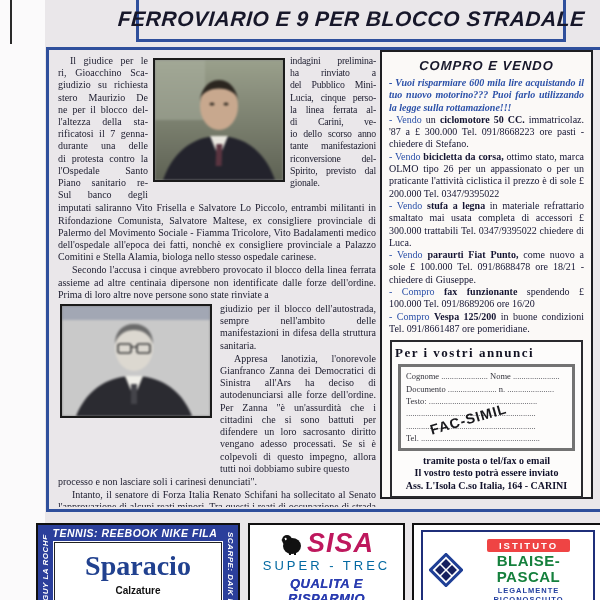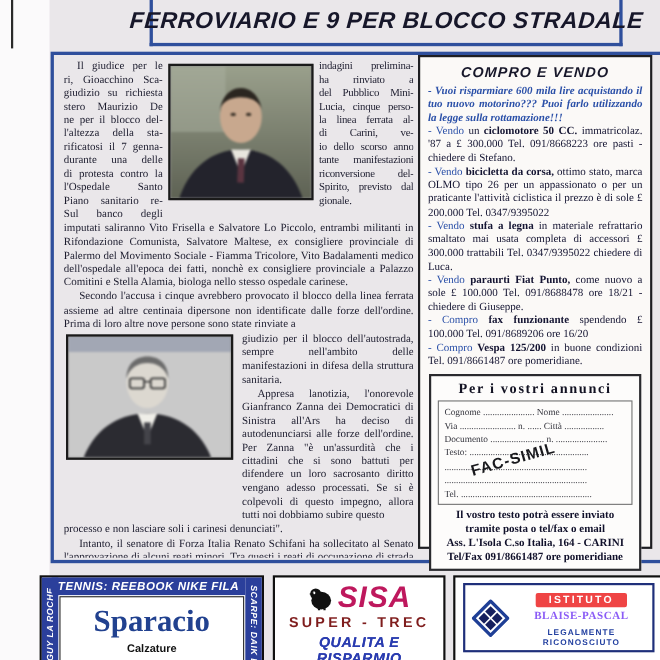--- a/index.html
+++ b/index.html
@@ -43,22 +43,22 @@
   .cv-title { font-family:"Liberation Sans", sans-serif; font-weight:bold; font-style:italic;
               font-size:13px; letter-spacing:1px; text-align:center; color:#17172a; margin:2px 0 4px 0;
               transform:skewX(-3deg); }
   .cv-intro { color:#2b50a8; font-weight:bold; font-style:italic; font-size:10px;
               line-height:12.3px; text-align:justify; }
   .cv-item { font-size:10px; line-height:12.3px; text-align:justify; color:#141432; }
   .cv-item .verb { color:#2b50a8; }
   .cv-item .b { font-weight:bold; }
 
   .form-box { border:2px solid #2a2a2e; margin:5px 1px 0 1px; padding:3px 3px 4px 3px; background:#fdfcfb; }
-  .form-title { font-weight:bold; font-size:13px; letter-spacing:1.5px; text-align:center; color:#121222; }
-  .form-inner { border:1px solid #737373; margin:3px 3px 4px 3px; padding:3px 5px; position:relative;
+  .form-title { font-weight:bold; font-size:13px; letter-spacing:1.5px; color:#121222; }
+  .form-inner { border:3px solid #737373; margin:3px 3px 4px 3px; padding:3px 5px; position:relative;
                 font-size:8.5px; line-height:12.4px; color:#33333c; }
   .form-inner div { white-space:nowrap; overflow:hidden; }
   .watermark { position:absolute; left:28px; top:46px; transform:rotate(-16deg);
                font-family:"Liberation Sans", sans-serif; font-weight:bold; font-size:14px;
                letter-spacing:1px; color:#18181c; }
   .form-footer { text-align:center; font-weight:bold; font-size:10px; line-height:12.6px; color:#10102a; }
 
   
   .ad { position:absolute; top:523px; background:#fff; border:2px solid #101010; }
   .ad1 { left:36px; width:204px; height:90px; }
@@ -77,34 +77,34 @@
   .sparacio { font-family:"Liberation Serif", serif; font-weight:bold; font-size:28px;
               color:#21418f; line-height:30px; margin-top:8px; }
   .spa-sub { display:flex; align-items:center; gap:5px; font-family:"Liberation Sans", sans-serif;
              font-weight:bold; font-size:10px; color:#111; margin-top:4px;flex-direction:column; }
   .dashline { width:34px; height:2px; background:#111; }
 
   .ad2 { left:248px; width:157px; height:90px; text-align:center; overflow:hidden; }
   .sisa-row { display:flex; align-items:center; justify-content:center; gap:4px; margin-top:5px; }
   .sisa-name { font-family:"Liberation Sans", sans-serif; font-weight:bold; font-style:italic;
                font-size:27px; letter-spacing:1px; color:#be185d; line-height:27px; }
-  .sisa-l2 { color:#7f1d1d; font-family:"Liberation Sans", sans-serif; font-weight:bold;
+  .sisa-l2 { color:#0369a1; font-family:"Liberation Sans", sans-serif; font-weight:normal;
              font-size:13px; letter-spacing:3px; margin-top:1px; }
   .sisa-l3 { color:#2a3cb0; font-family:"Liberation Sans", sans-serif; font-weight:bold;
              font-style:italic; font-size:13px; letter-spacing:.5px; margin-top:3px;
              text-shadow:0 0 0 #2a3cb0; }
 
   .ad3 { left:412px; width:192px; height:90px; padding:5px 7px; }
   .pascal-logo-box { border:2px solid #1f2f7a; display:flex; align-items:center; gap:7px;
                      padding:3px 6px; background:#fff; }
   .pascal-right { flex:1; text-align:center; }
   .ist-bar { display:inline-block; background:#ef4444; color:#fff; font-family:"Liberation Sans", sans-serif;
              font-weight:bold; font-size:9.5px; letter-spacing:2px; padding:1px 12px; border-radius:2px; }
-  .pascal-name { font-family:Liberation Serif, serif; font-weight:bold; font-size:10px;
-                 letter-spacing:.5px; color:#8b5cf6; line-height:16px; }
+  .pascal-name { font-family:Liberation Sans, sans-serif; font-weight:bold; font-size:15px;
+                 letter-spacing:.5px; color:#15803d; line-height:16px; }
   .pascal-sub { color:#2340a0; font-family:"Liberation Sans", sans-serif; font-weight:bold;
                 font-size:7.5px; letter-spacing:1px; margin-top:1px; }
 </style>
 </head>
 <body>
 
 <div class="page">
   <div class="left-margin"></div>
   <div class="stub"></div>
 
@@ -205,33 +205,31 @@
     <div class="cv-item"><span class="verb">- Vendo</span><span> </span><span class="b">bicicletta da corsa,</span><span> ottimo stato, marca OLMO tipo 26 per un appassionato o per un praticante l'attività ciclistica il prezzo è di sole £ 200.000 Tel. 0347/9395022</span></div>
     <div class="cv-item"><span class="verb">- Vendo</span><span> </span><span class="b">stufa a legna</span><span> in materiale refrattario smaltato mai usata completa di accessori £ 300.000 trattabili Tel. 0347/9395022 chiedere di Luca.</span></div>
     <div class="cv-item"><span class="verb">- Vendo</span><span> </span><span class="b">paraurti Fiat Punto,</span><span> come nuovo a sole £ 100.000 Tel. 091/8688478 ore 18/21 - chiedere di Giuseppe.</span></div>
     <div class="cv-item"><span class="verb">- Compro</span><span> </span><span class="b">fax funzionante</span><span> spendendo £ 100.000 Tel. 091/8689206 ore 16/20</span></div>
     <div class="cv-item"><span class="verb">- Compro</span><span> </span><span class="b">Vespa 125/200</span><span> in buone condizioni Tel. 091/8661487 ore pomeridiane.</span></div>
 
     <div class="form-box">
       <div class="form-title">Per i vostri annunci</div>
       <div class="form-inner">
         <div>Cognome ......................  Nome ......................</div>
-        <div>Via ........................ n. ...... Città .................</div>
         <div>Documento ....................... n. ......................</div>
         <div>Testo: ...................................................</div>
         <div>.............................................................</div>
         <div>.............................................................</div>
         <div>Tel. ........................................................</div>
         <div class="watermark">FAC-SIMIL</div>
       </div>
       <div class="form-footer">
+        <div>tramite posta o tel/fax o email</div>
         <div>Il vostro testo potrà essere inviato</div>
-        <div>tramite posta o tel/fax o email</div>
         <div>Ass. L'Isola C.so Italia, 164 - CARINI</div>
-        <div>Tel/Fax 091/8661487 ore pomeridiane</div>
       </div>
     </div>
   </div>
 
   <div class="ad ad1">
     <div class="vbar vbar-l">GUY LA ROCHE</div>
     <div class="vbar vbar-r">SCARPE: DAIK L</div>
     <div class="ad1-top">TENNIS: REEBOOK NIKE FILA</div>
     <div class="ad1-inner">
       <div class="sparacio">Sparacio</div>

